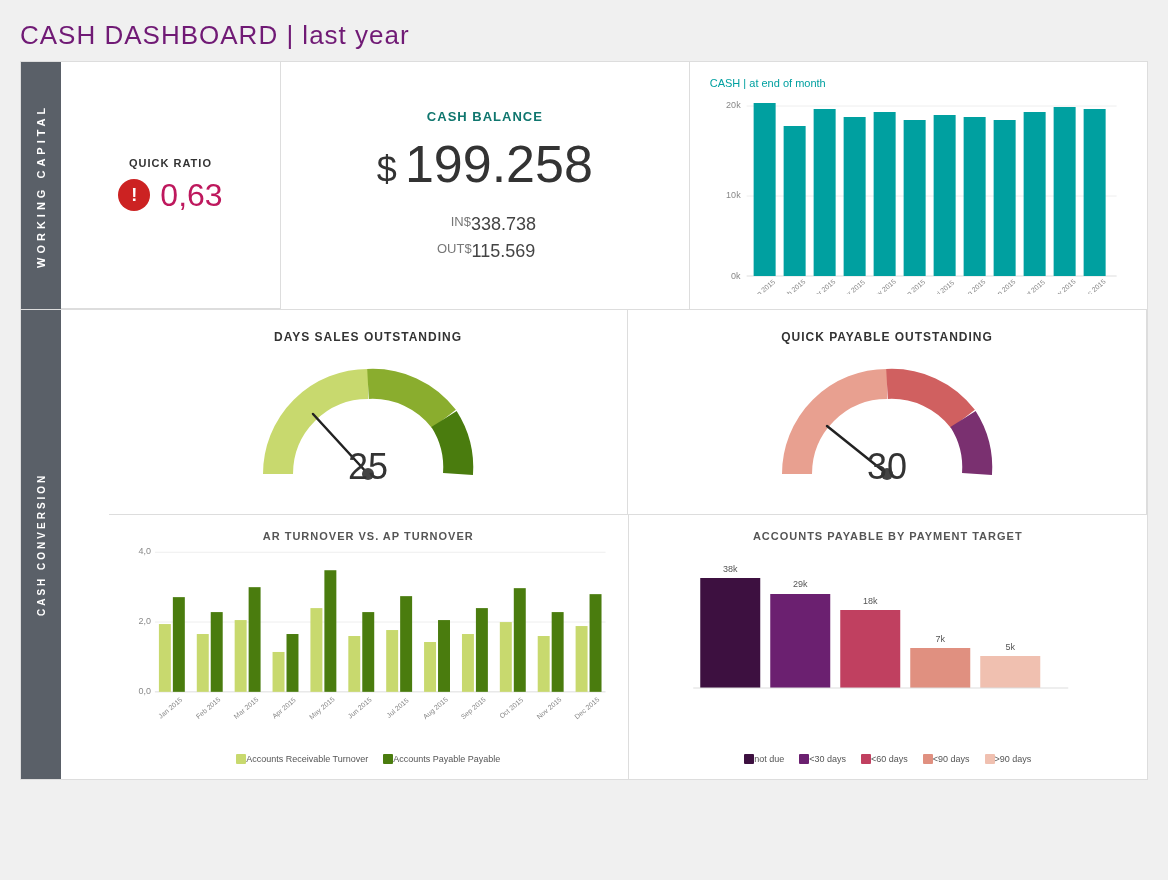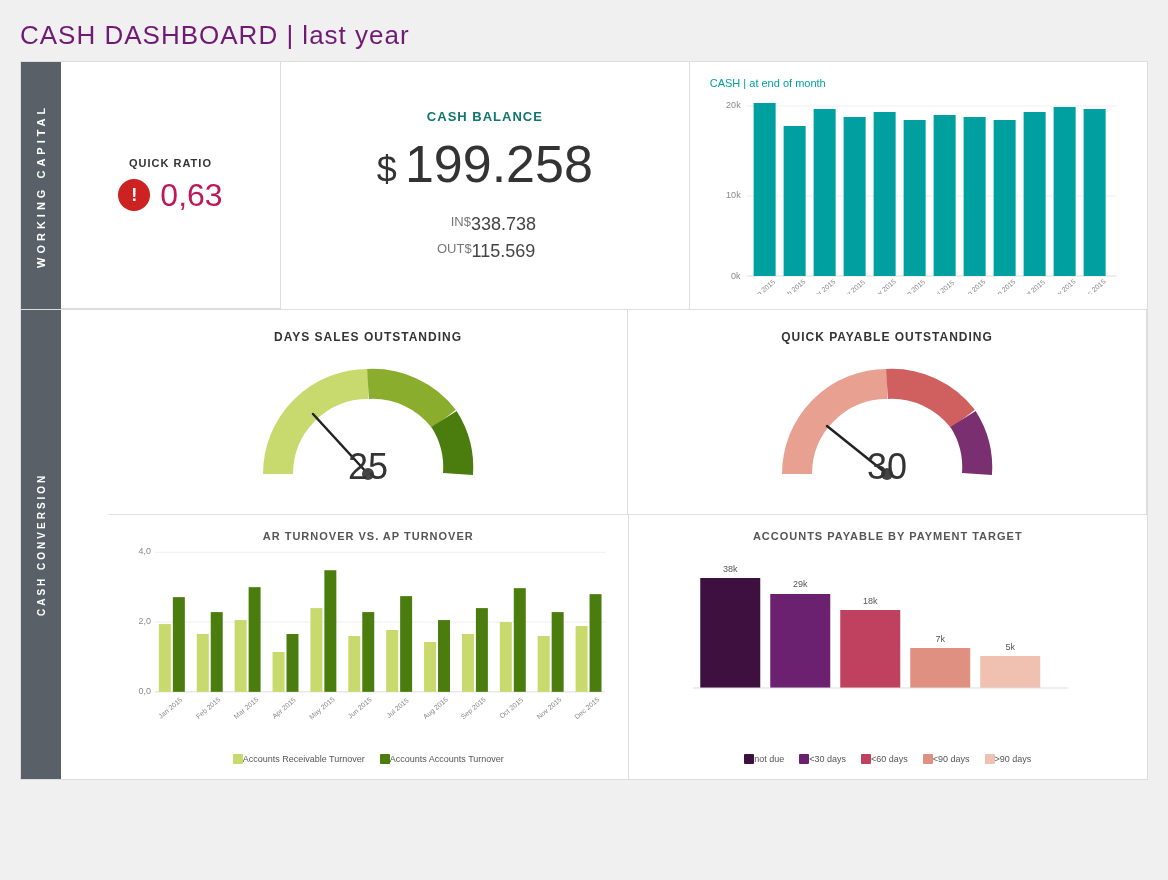--- a/index.html
+++ b/index.html
@@ -507,21 +507,21 @@
               <text x="423" y="168" font-size="7" fill="#888" text-anchor="middle" transform="rotate(-40, 423, 168)">Nov 2015</text>
               <text x="461" y="168" font-size="7" fill="#888" text-anchor="middle" transform="rotate(-40, 461, 168)">Dec 2015</text>
             </svg>
             <div class="legend-row">
               <div class="legend-item">
                 <div class="legend-dot" style="background:#c8d96e;"></div>
                 <span>Accounts Receivable Turnover</span>
               </div>
               <div class="legend-item">
                 <div class="legend-dot" style="background:#4a7c0e;"></div>
-                <span>Accounts Accounts Turnover</span>
+                <span>Accounts Payable Payable</span>
               </div>
             </div>
           </div>
 
           <div class="ap-payment-panel">
             <div class="sub-chart-title">ACCOUNTS PAYABLE BY PAYMENT TARGET</div>
             <svg width="100%" height="200" viewBox="0 0 420 200" preserveAspectRatio="xMidYMid meet">
 
               <text x="52" y="30" font-size="9" fill="#555" text-anchor="middle">38k</text>
               <text x="122" y="45" font-size="9" fill="#555" text-anchor="middle">29k</text>

